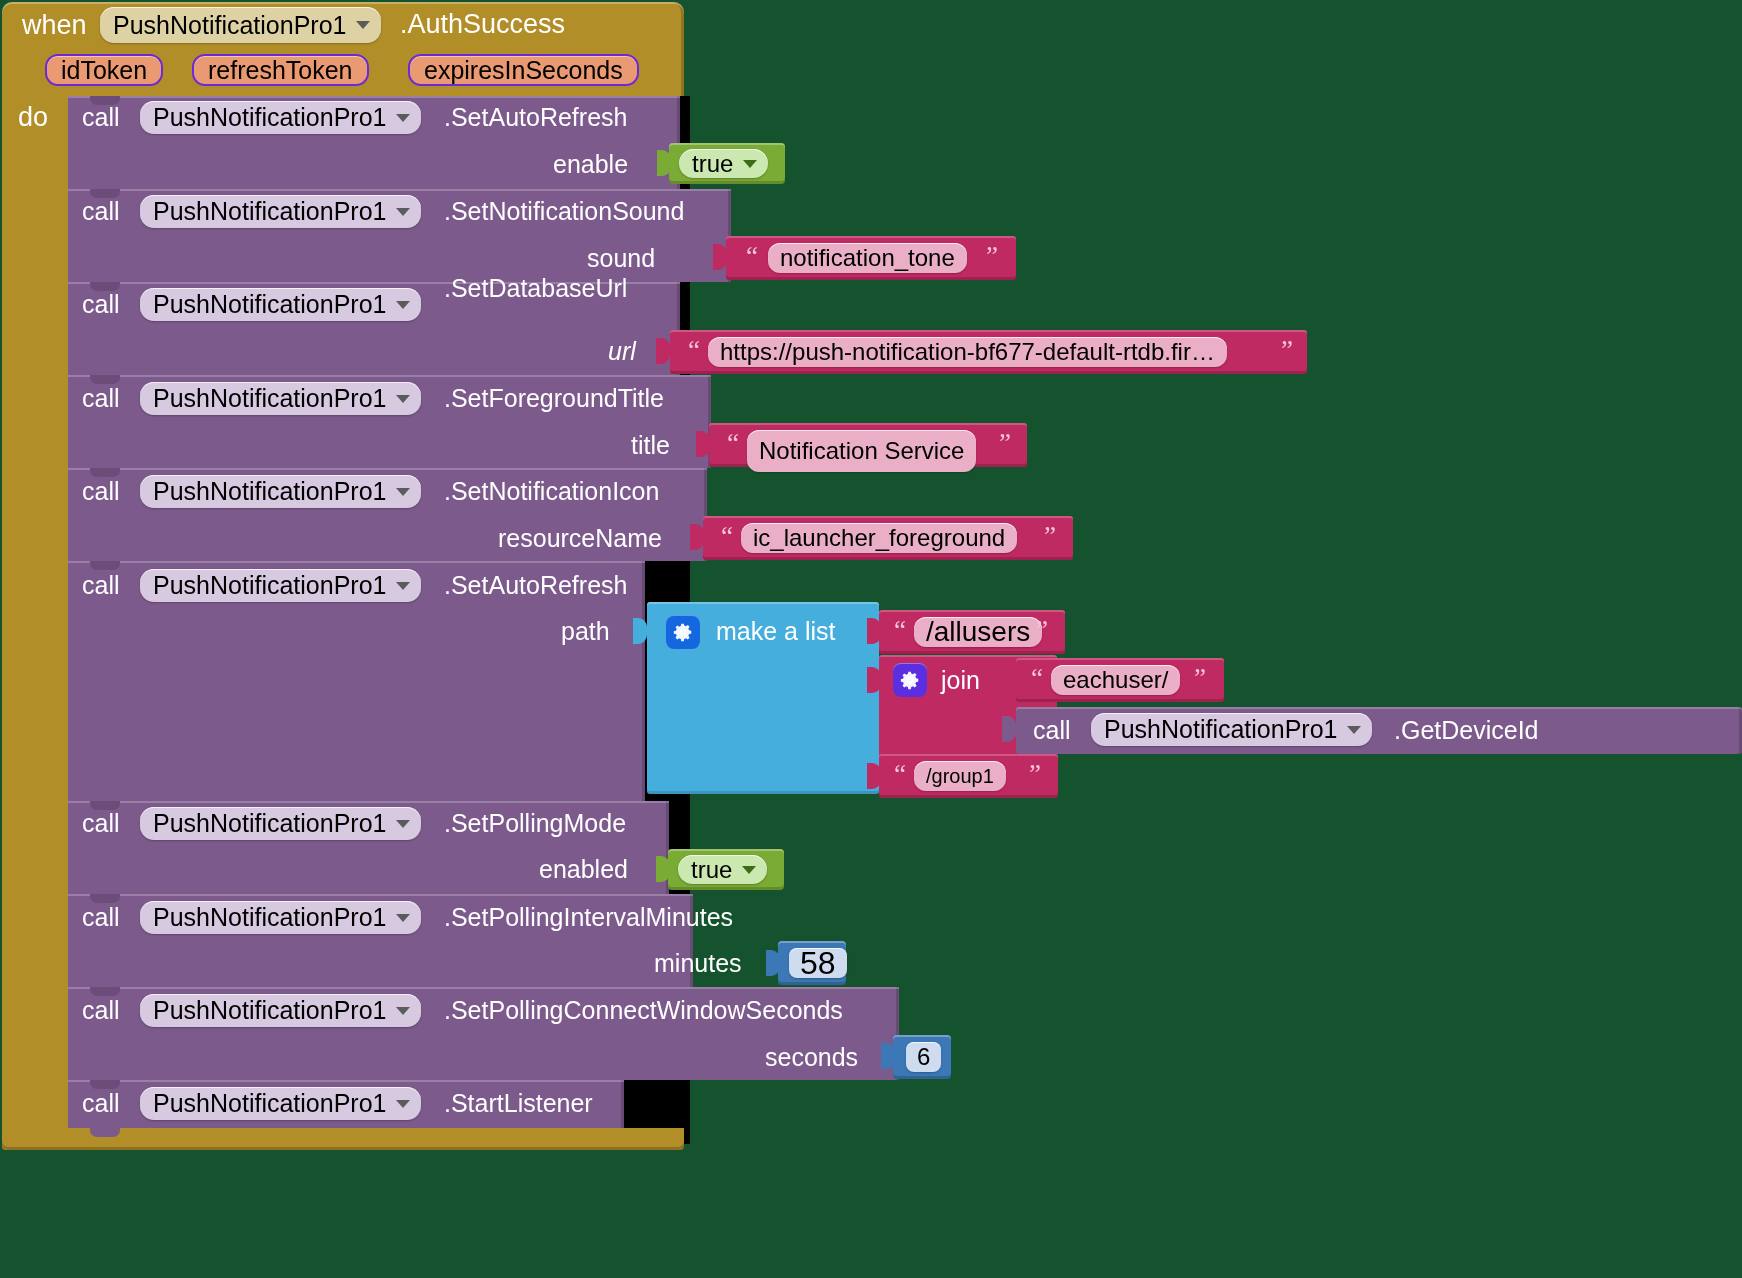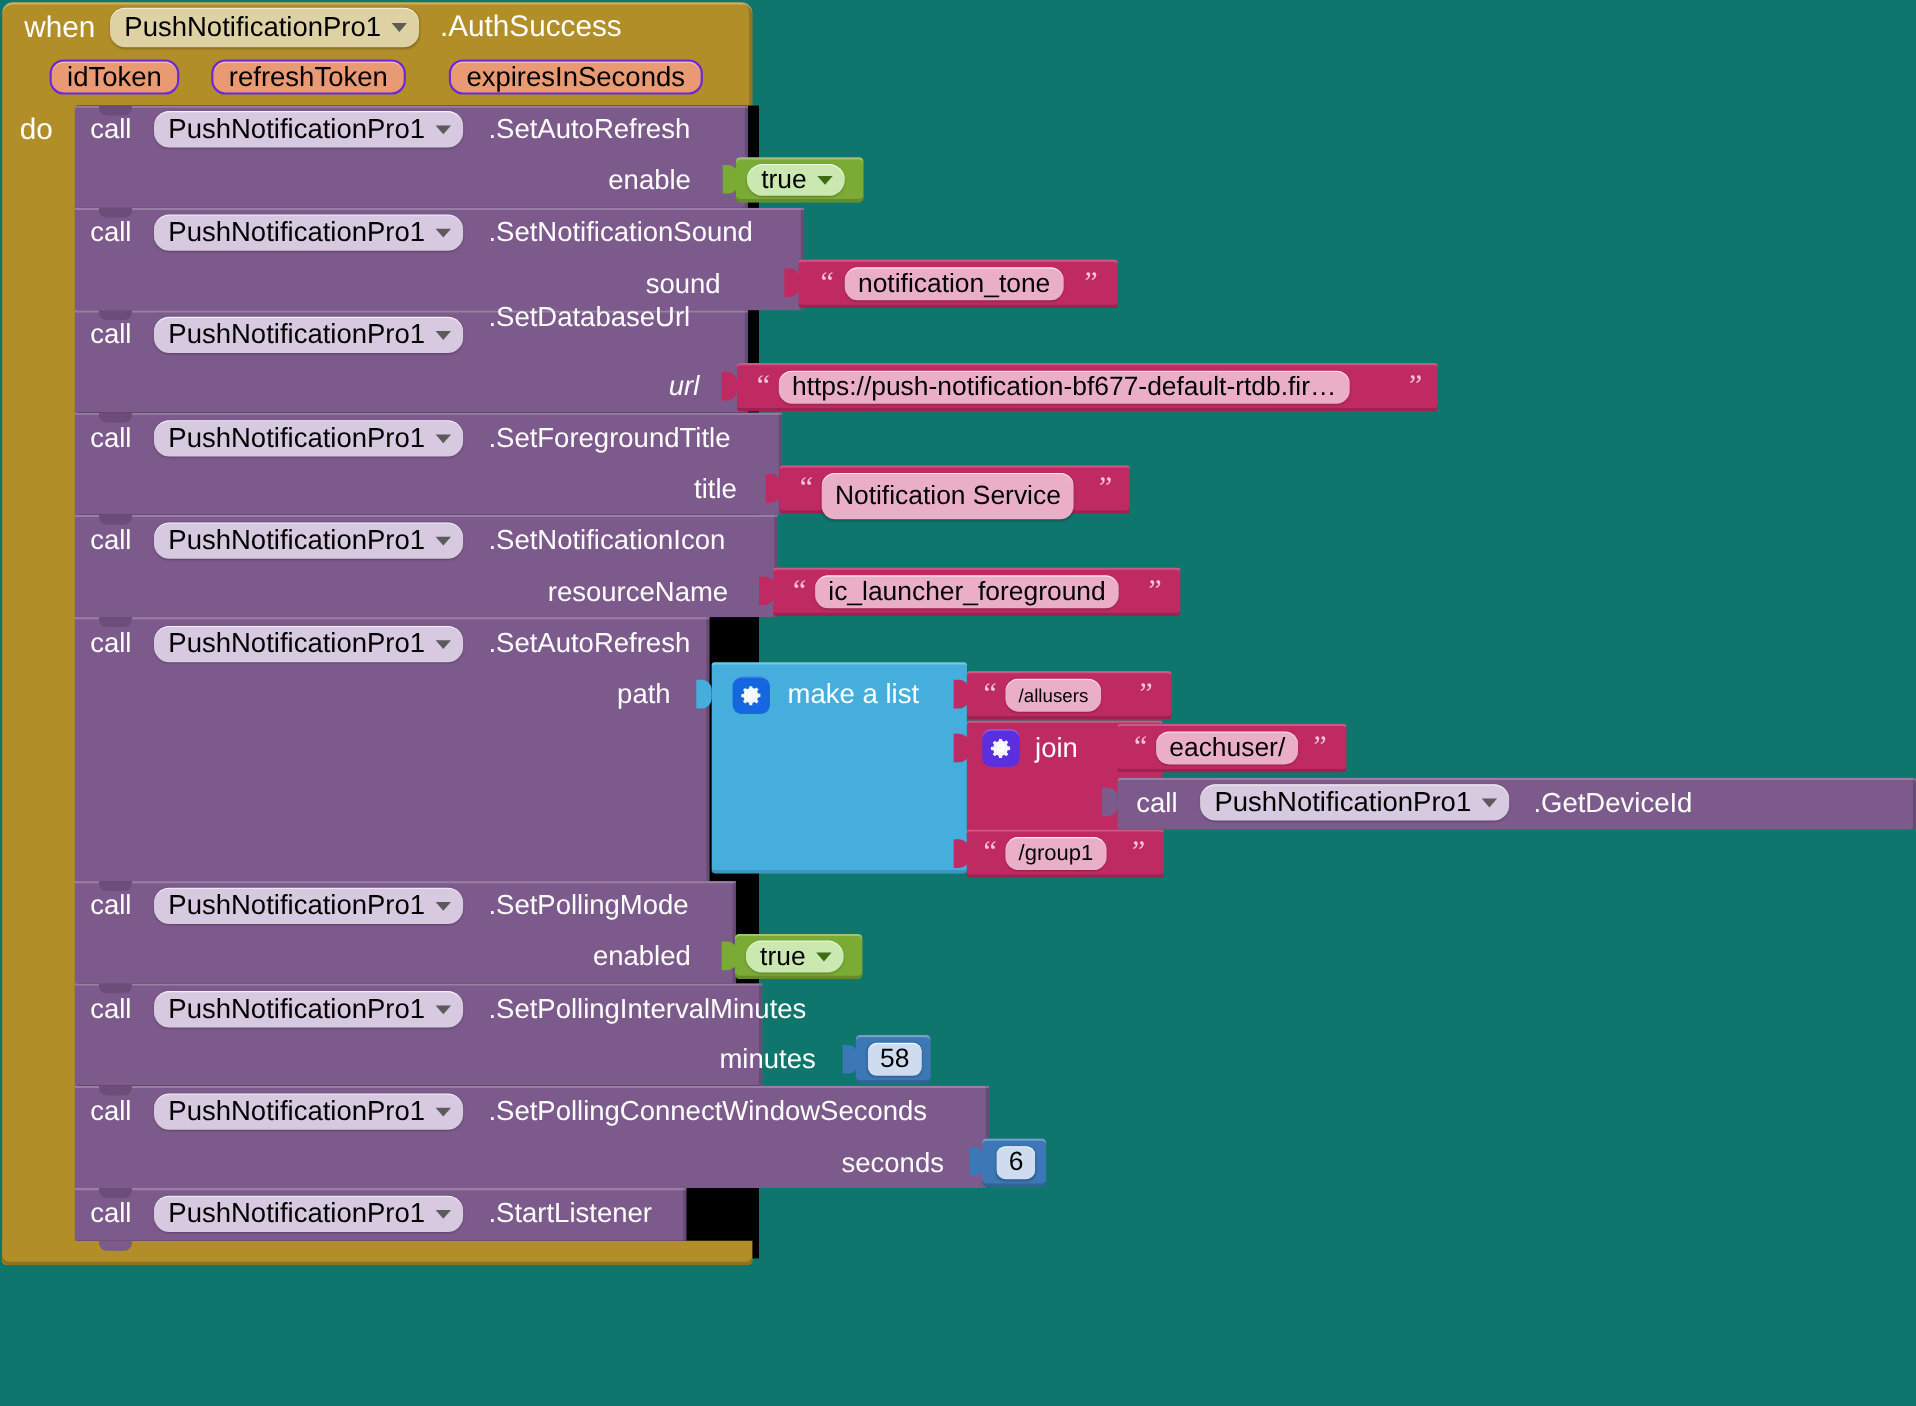--- a/index.html
+++ b/index.html
@@ -1,21 +1,21 @@
 <!DOCTYPE html>
 <html><head>
 <meta charset="utf-8">
 <style>
   html,body{margin:0;padding:0;background:#000;}
   body{
     width:1742px;height:1278px;
     font-family:"Liberation Sans","DejaVu Sans",sans-serif;
     position:relative;overflow:hidden;
   }
-  .canvas{position:absolute;left:0;top:0;width:1742px;height:1278px;background:#0f766e;}
+  .canvas{position:absolute;left:0;top:0;width:1742px;height:1278px;background:#14532d;}
 
   
   .blk{position:absolute;box-sizing:border-box;}
 
   
   .event{
     background:#b18e28;border-radius:10px 10px 4px 4px;
     box-shadow:inset 0 2px 0 rgba(255,255,255,.30), inset -3px 0 0 rgba(0,0,0,.18);
   }
 
@@ -222,21 +222,21 @@
       <path fill="#ffffff" d="M12 8.2a3.8 3.8 0 1 0 0 7.6 3.8 3.8 0 0 0 0-7.6zm0 5.6a1.8 1.8 0 1 1 0-3.6 1.8 1.8 0 0 1 0 3.6z"></path>
       <path fill="#ffffff" d="M21 13.4v-2.8l-2.4-.4a6.9 6.9 0 0 0-.8-1.9l1.4-2-2-2-2 1.4a6.9 6.9 0 0 0-1.9-.8L12.9 3h-2.8l-.4 2.4a6.9 6.9 0 0 0-1.9.8L5.8 4.8l-2 2 1.4 2a6.9 6.9 0 0 0-.8 1.9L2 11.1v2.8l2.4.4c.18.67.45 1.3.8 1.9l-1.4 2 2 2 2-1.4c.6.35 1.23.62 1.9.8l.4 2.4h2.8l.4-2.4c.67-.18 1.3-.45 1.9-.8l2 1.4 2-2-1.4-2c.35-.6.62-1.23.8-1.9l2.4-.4z" opacity=".95"></path>
     </svg>
   </div>
   <span class="lbl" style="left:716px;top:619px;">make a list</span>
 
   <div class="plug" style="left:867px;top:618px;background:#c02a62;"></div>
   <div class="blk txt" style="left:879px;top:610px;width:186px;height:44px;"></div>
   <span class="q" style="left:894px;top:617px;">“</span>
   <div class="field pinkstr" style="left:914px;top:617px;height:30px;">
-    <span style="font-size:17px;">/allusers</span>
+    <span style="font-size:28px;">/allusers</span>
   </div>
   <span class="q" style="left:1036px;top:617px;">”</span>
 
   <div class="plug" style="left:867px;top:667px;background:#c02a62;"></div>
   <div class="blk txt" style="left:879px;top:655px;width:178px;height:139px;"></div>
   <div class="gear violet" style="left:893px;top:663px;">
     <svg viewBox="0 0 24 24" aria-hidden="true">
       <path fill="#ffffff" d="M12 8.2a3.8 3.8 0 1 0 0 7.6 3.8 3.8 0 0 0 0-7.6zm0 5.6a1.8 1.8 0 1 1 0-3.6 1.8 1.8 0 0 1 0 3.6z"></path>
       <path fill="#ffffff" d="M21 13.4v-2.8l-2.4-.4a6.9 6.9 0 0 0-.8-1.9l1.4-2-2-2-2 1.4a6.9 6.9 0 0 0-1.9-.8L12.9 3h-2.8l-.4 2.4a6.9 6.9 0 0 0-1.9.8L5.8 4.8l-2 2 1.4 2a6.9 6.9 0 0 0-.8 1.9L2 11.1v2.8l2.4.4c.18.67.45 1.3.8 1.9l-1.4 2 2 2 2-1.4c.6.35 1.23.62 1.9.8l.4 2.4h2.8l.4-2.4c.67-.18 1.3-.45 1.9-.8l2 1.4 2-2-1.4-2c.35-.6.62-1.23.8-1.9l2.4-.4z" opacity=".95"></path>
     </svg>
@@ -289,21 +289,21 @@
   <span class="lbl" style="left:82px;top:905px;">call</span>
   <div class="field" style="left:140px;top:901px;">
     <span>PushNotificationPro1</span>
     <span class="caret"></span>
   </div>
   <span class="lbl" style="left:444px;top:905px;">.SetPollingIntervalMinutes</span>
   <span class="lbl" style="left:654px;top:951px;">minutes</span>
   <div class="plug" style="left:766px;top:950px;background:#3b78b5;"></div>
   <div class="blk math" style="left:778px;top:941px;width:68px;height:44px;"></div>
   <div class="field numb" style="left:789px;top:948px;">
-    <span style="font-size:24px;">58</span>
+    <span style="font-size:32px;">58</span>
   </div>
 
   <div class="blk call" style="left:68px;top:987px;width:831px;height:93px;"></div>
   <div style="position:absolute;left:90px;top:987px;width:30px;height:9px;background:#6c4d79;border-radius:0 0 7px 7px;"></div>
   <span class="lbl" style="left:82px;top:998px;">call</span>
   <div class="field" style="left:140px;top:994px;">
     <span>PushNotificationPro1</span>
     <span class="caret"></span>
   </div>
   <span class="lbl" style="left:444px;top:998px;">.SetPollingConnectWindowSeconds</span>

